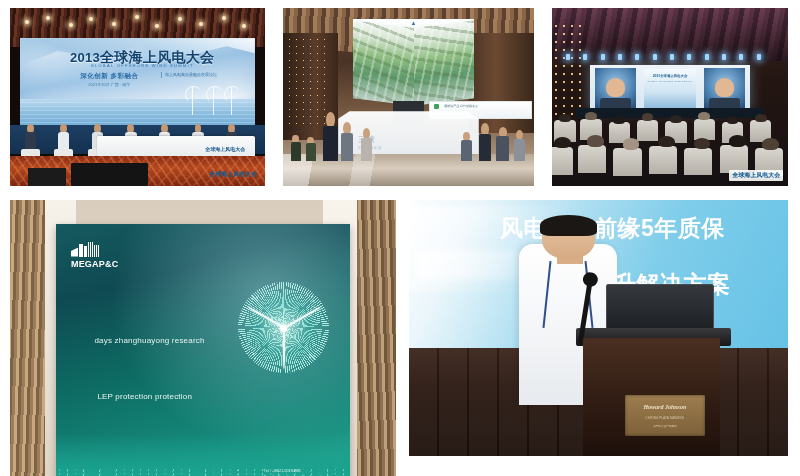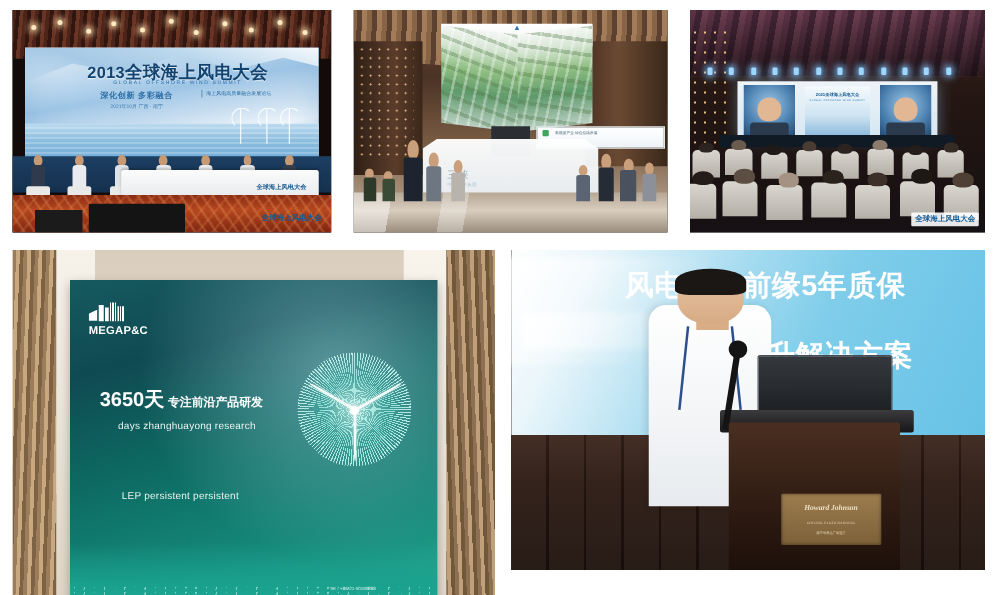--- a/index.html
+++ b/index.html
@@ -468,26 +468,23 @@
         <div class="bld">
           <i style="width:7px;height:9px;clip-path:polygon(0 100%,0 38%,100% 0,100% 100%)"></i>
           <i style="width:4px;height:13px"></i>
           <i style="width:3px;height:11px"></i>
           <i style="width:5px;height:15px;background:repeating-linear-gradient(90deg,#fff 0 1px,#0f5a57 1px 2px)"></i>
           <i style="width:6px;height:12px;background:repeating-linear-gradient(90deg,#fff 0 1px,#0f5a57 1px 2px)"></i>
         </div>
         <div class="txt">MEGAP&amp;C</div>
       </div>
 
-      <div class="p4-l1">
-        <b>3650天</b><span>专注前沿产品研发</span>
-      </div>
       <div class="p4-l1e">days zhanghuayong research</div>
 
-      <div class="p4-l2e">LEP persistent persistent</div>
+      <div class="p4-l2e">LEP protection protection</div>
 
       <div class="p4-waves">
         <i style="bottom:0"></i>
           <i style="bottom:4px"></i>
           <i style="bottom:8px"></i>
           <i style="bottom:12px"></i>
       </div>
 
       <div class="p4-ct">
         <div>Tel：+86-21-50190888</div>

